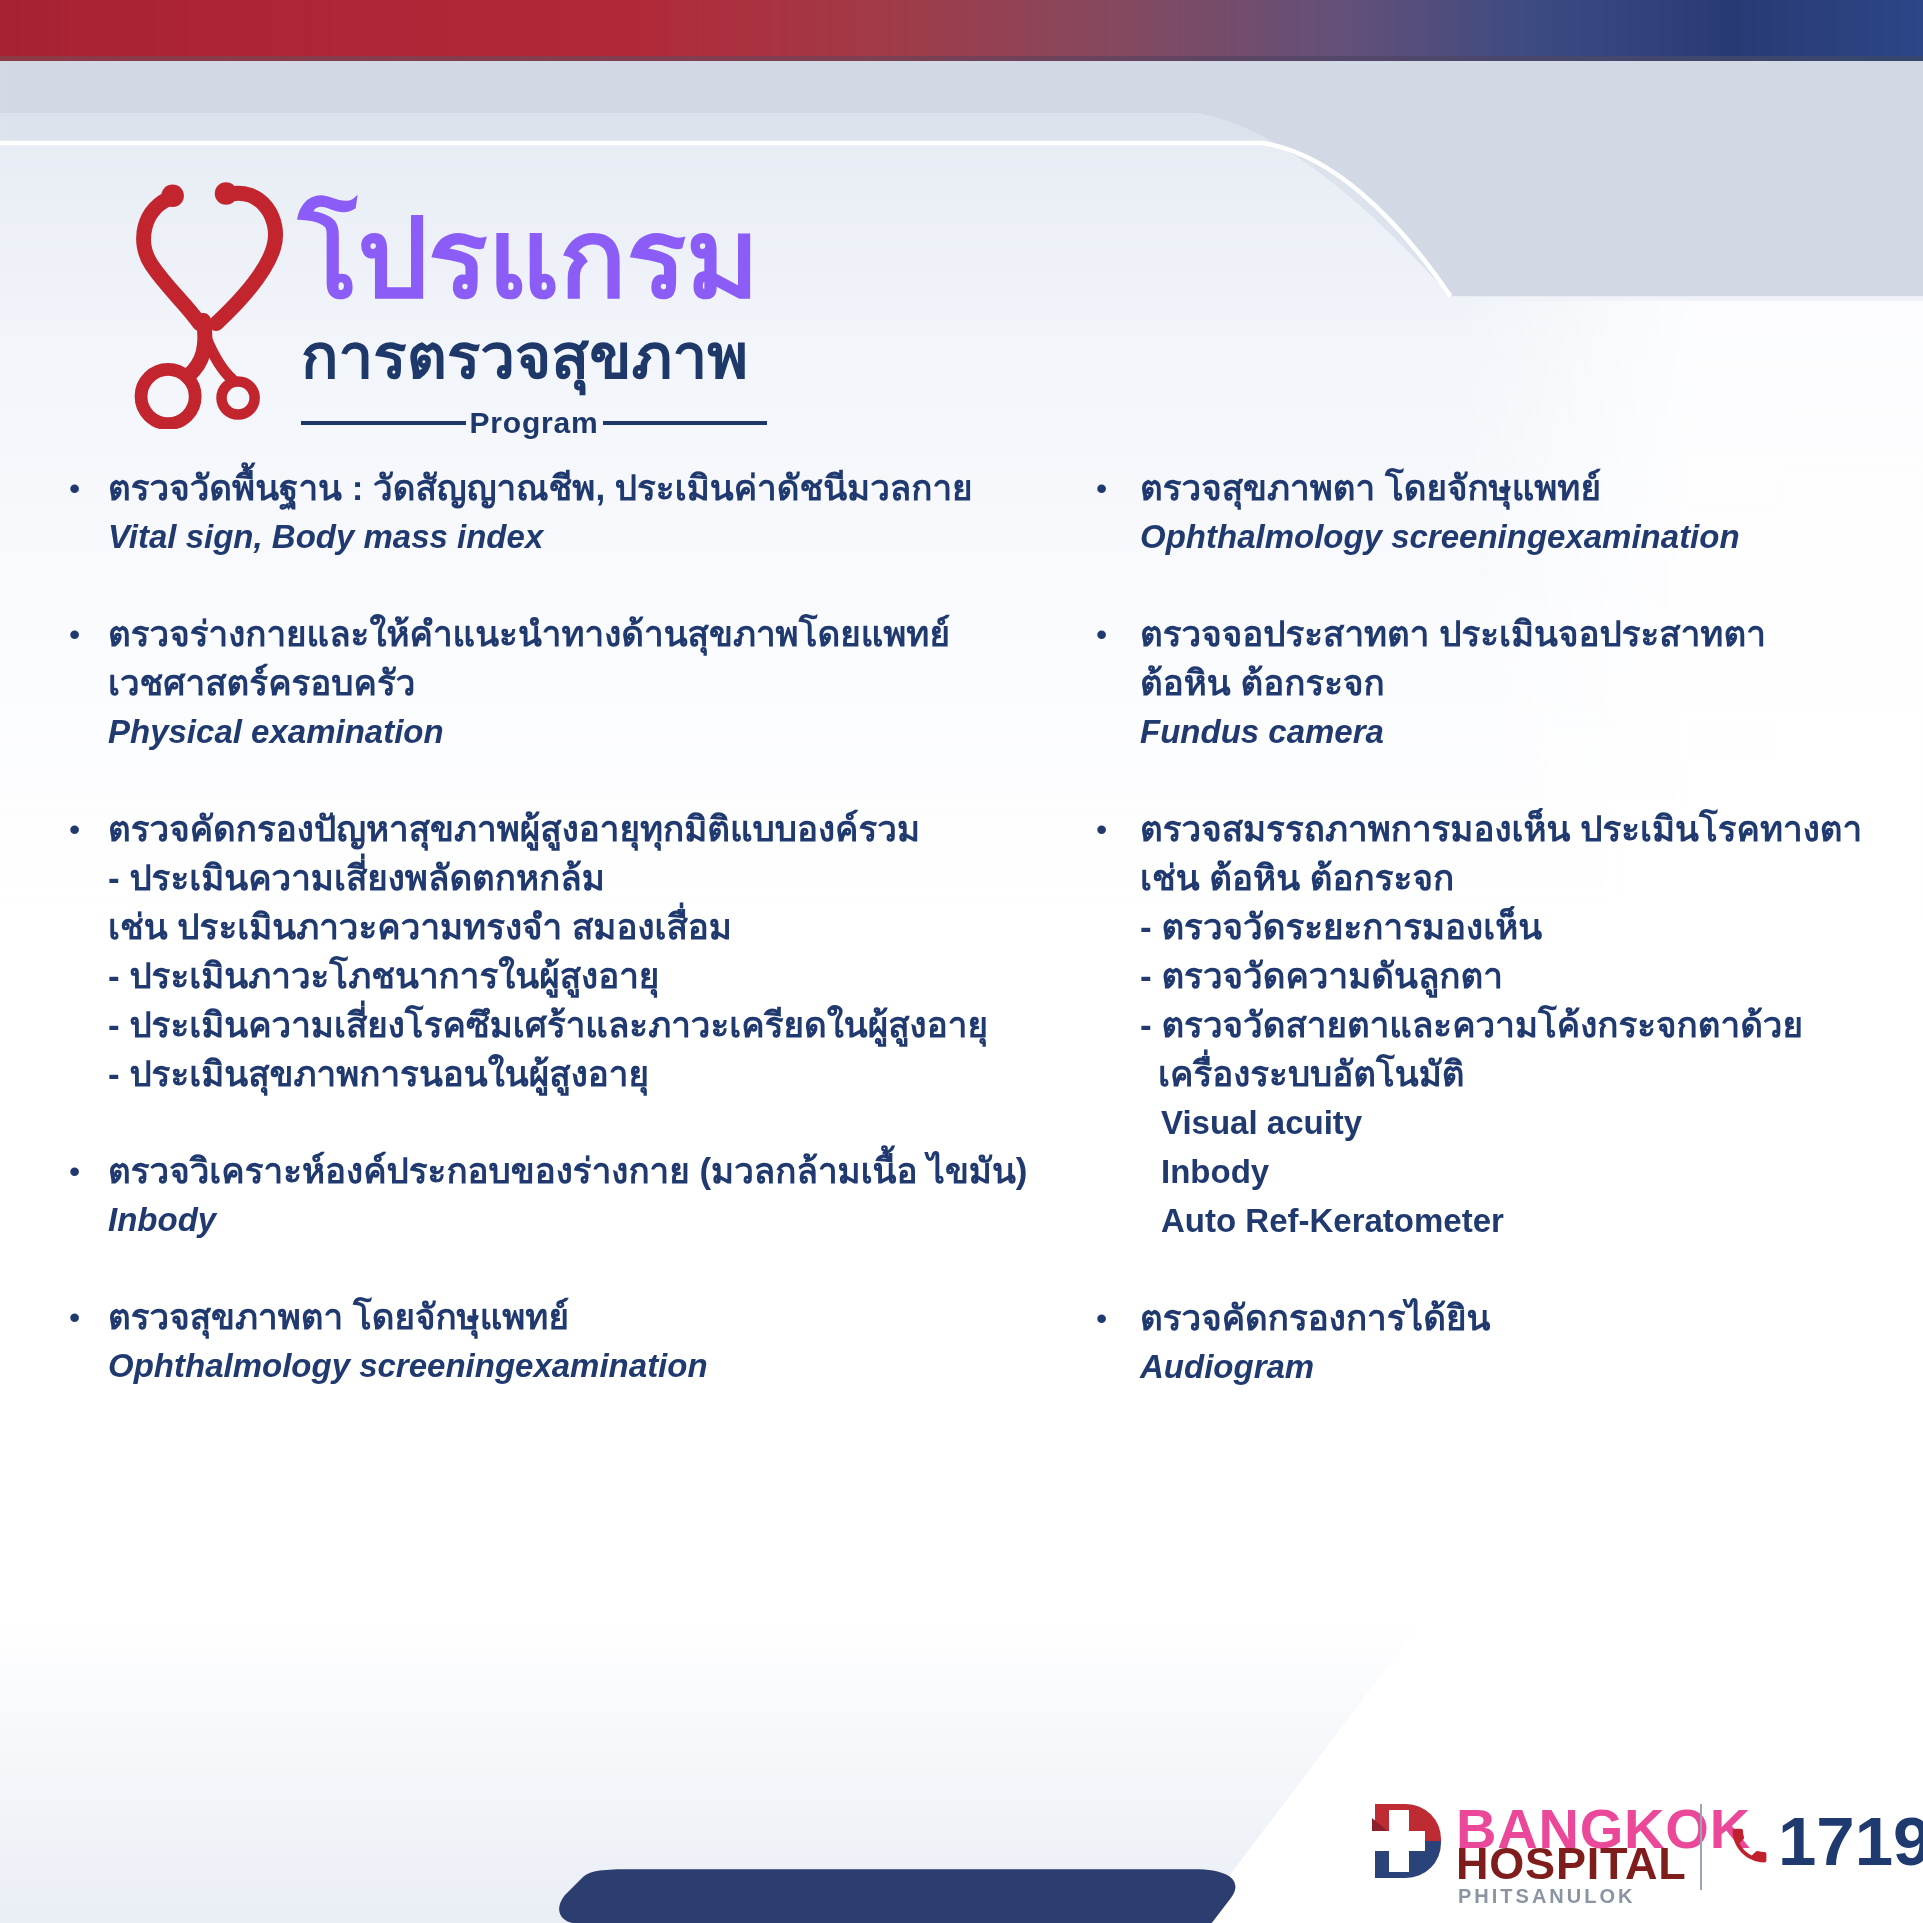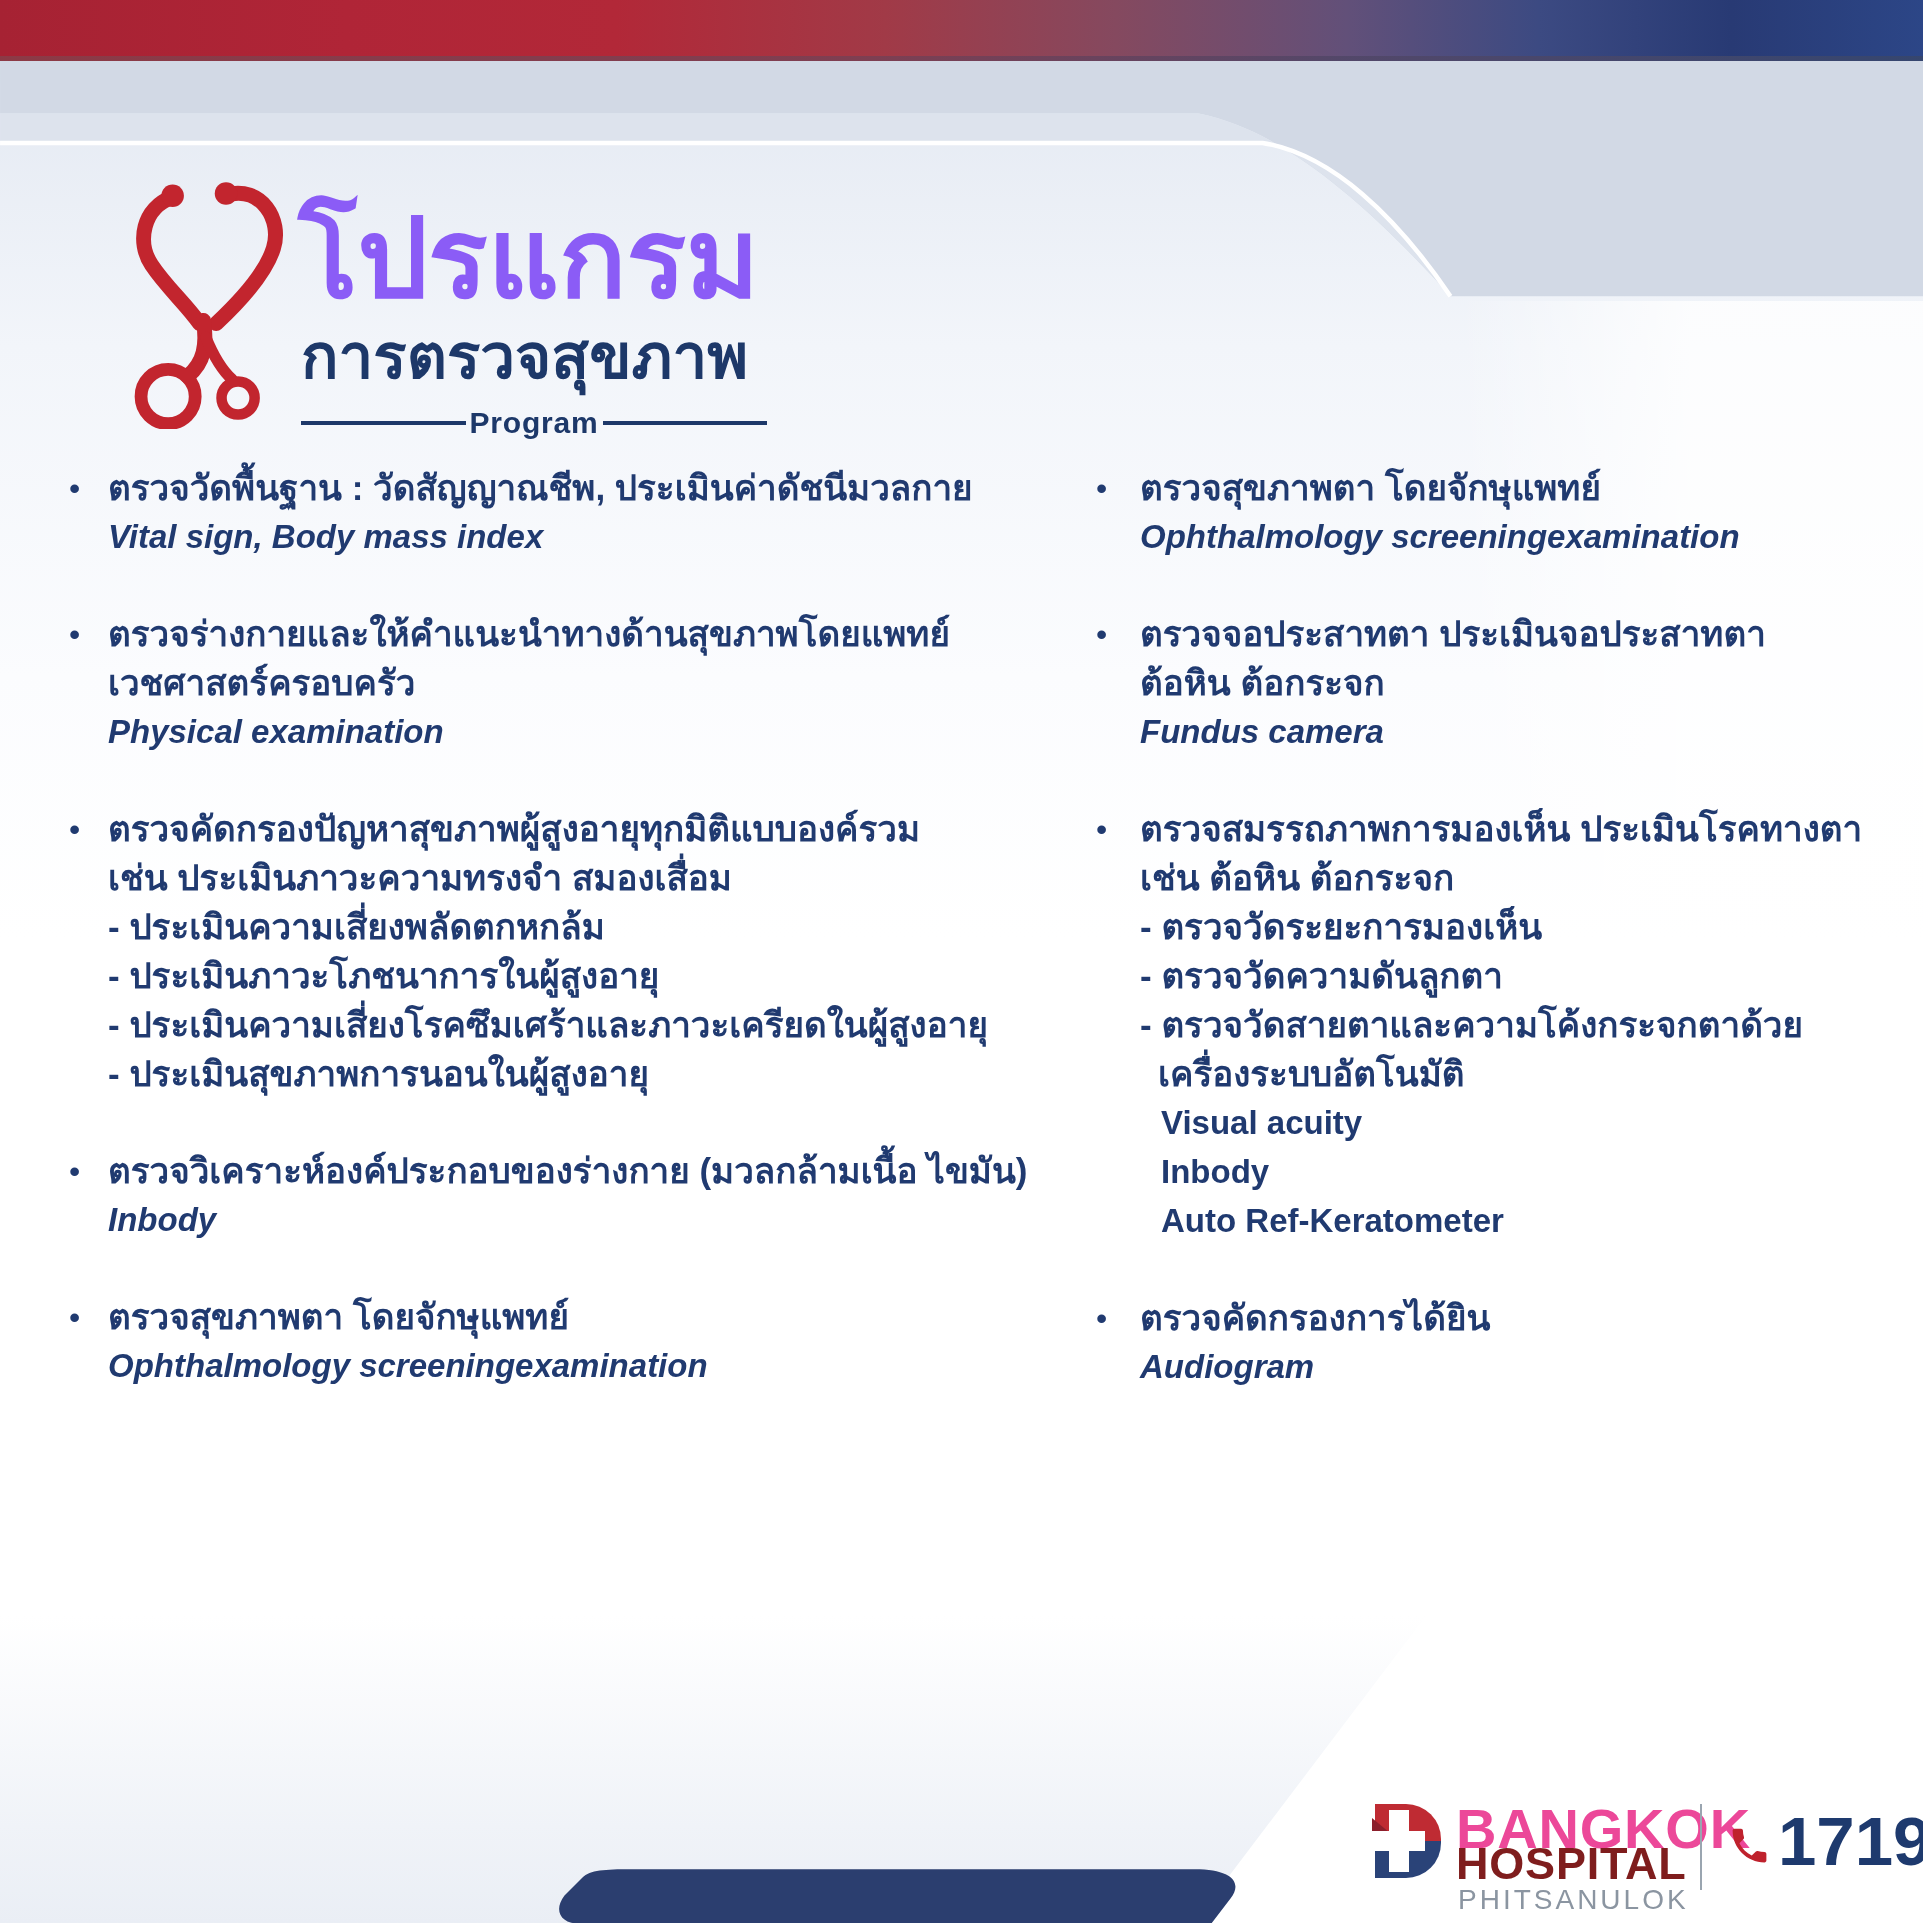--- a/index.html
+++ b/index.html
@@ -48,21 +48,21 @@
   .bottom-white{position:absolute;left:0;top:0;width:1924px;height:1924px;pointer-events:none;}
   .navybar-svg{position:absolute;left:0;top:1864px;width:1924px;height:60px;}
   .blogo{position:absolute;left:1366px;top:1804px;width:75px;height:74px;}
   .blogo .btop{position:absolute;left:9px;top:0;width:66px;height:38px;background:#bf2b33;border-radius:0 35px 0 0;}
   .blogo .bbot{position:absolute;left:9px;top:37px;width:66px;height:37px;background:#2a4378;border-radius:0 0 35px 0;}
   .blogo .fold{position:absolute;left:6px;top:13.5px;width:0;height:0;border-left:18px solid #8c1f2c;border-top:15px solid transparent;}
   .blogo .cv{position:absolute;left:22.5px;top:6px;width:20px;height:62px;background:#ffffff;}
   .blogo .ch{position:absolute;left:6px;top:27px;width:53px;height:20px;background:#ffffff;}
   .bh-line1{position:absolute;left:1456px;top:1801px;font-size:56px;font-weight:800;color:#ec4899;letter-spacing:0.8px;line-height:1;}
   .bh-line2{position:absolute;left:1456px;top:1841px;font-size:45px;font-weight:800;color:#7f1d1d;letter-spacing:0.8px;line-height:1;}
-  .bh-branch{position:absolute;left:1458px;top:1886px;font-size:28px;font-weight:400;color:#8b95a1;letter-spacing:3px;line-height:1;}
+  .bh-branch{position:absolute;left:1458px;top:1886px;font-size:20px;font-weight:700;color:#8b95a1;letter-spacing:3px;line-height:1;}
   .bh-divider{position:absolute;left:1700px;top:1804px;width:2.3px;height:86px;background:#9aa5b0;}
   .phone-ico{position:absolute;left:1727px;top:1823px;}
   .phone-num{position:absolute;left:1778px;top:1807px;font-size:69px;font-weight:800;color:#1e3a6e;line-height:1;}
 </style>
 </head>
 <body>
 
 <div class="topbar" data-name="top-gradient-bar"></div>
 <div class="topbar-edge" data-name="top-bar-shadow-edge"></div>
 
@@ -106,22 +106,22 @@
       <div class="lines" data-name="list-item-lines">
         <div class="line l-thai" data-name="list-line">ตรวจร่างกายและให้คำแนะนำทางด้านสุขภาพโดยแพทย์</div>
         <div class="line l-thai" data-name="list-line">เวชศาสตร์ครอบครัว</div>
         <div class="line l-eng" data-name="list-line">Physical examination</div>
       </div>
     </div>
     <div class="item" data-name="list-item">
       <span class="bullet" data-name="bullet-icon">•</span>
       <div class="lines" data-name="list-item-lines">
         <div class="line l-thai" data-name="list-line">ตรวจคัดกรองปัญหาสุขภาพผู้สูงอายุทุกมิติแบบองค์รวม</div>
+        <div class="line l-thai" data-name="list-line">- ประเมินความเสี่ยงพลัดตกหกล้ม</div>
         <div class="line l-thai" data-name="list-line">เช่น ประเมินภาวะความทรงจำ สมองเสื่อม</div>
-        <div class="line l-thai" data-name="list-line">- ประเมินความเสี่ยงพลัดตกหกล้ม</div>
         <div class="line l-thai" data-name="list-line">- ประเมินภาวะโภชนาการในผู้สูงอายุ</div>
         <div class="line l-thai" data-name="list-line">- ประเมินความเสี่ยงโรคซึมเศร้าและภาวะเครียดในผู้สูงอายุ</div>
         <div class="line l-thai" data-name="list-line">- ประเมินสุขภาพการนอนในผู้สูงอายุ</div>
       </div>
     </div>
     <div class="item" data-name="list-item">
       <span class="bullet" data-name="bullet-icon">•</span>
       <div class="lines" data-name="list-item-lines">
         <div class="line l-thai" data-name="list-line">ตรวจวิเคราะห์องค์ประกอบของร่างกาย (มวลกล้ามเนื้อ ไขมัน)</div>
         <div class="line l-eng" data-name="list-line">Inbody</div>

